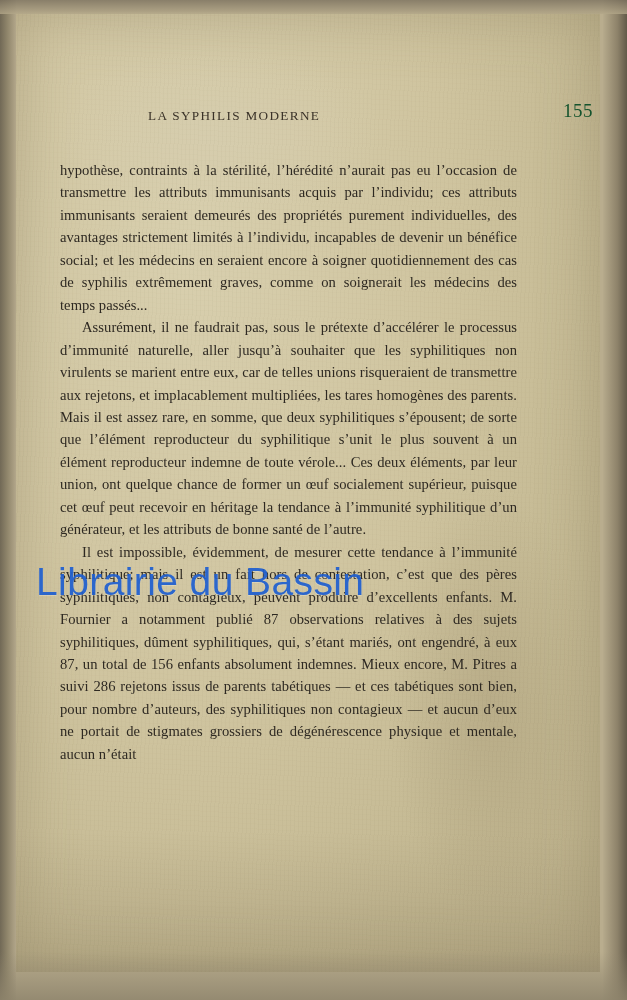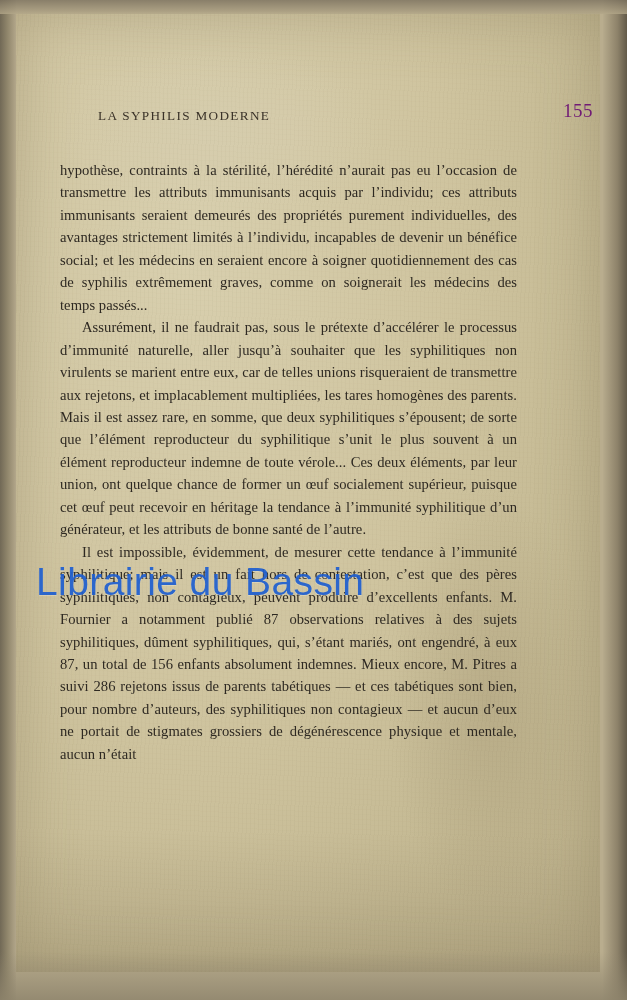--- a/index.html
+++ b/index.html
@@ -91,29 +91,29 @@
     width: 470px;
     display: flex;
     align-items: baseline;
     justify-content: flex-start;
   }
   .runhead-title {
     font-family: "Liberation Serif", serif;
     font-size: 13.2px;
     letter-spacing: 1.35px;
     color: #3a3228;
-    margin-left: 38px;
+    margin-left: 88px;
   }
   .folio {
     position: absolute;
     right: 34px;
     top: 100px;
     font-family: "Liberation Serif", serif;
     font-size: 19px;
-    color: #701a75;
+    color: #14532d;
     letter-spacing: .5px;
   }
 
   
   .textblock {
     position: absolute;
     left: 60px;
     top: 159px;
     width: 457px;
     color: #2e2922;

